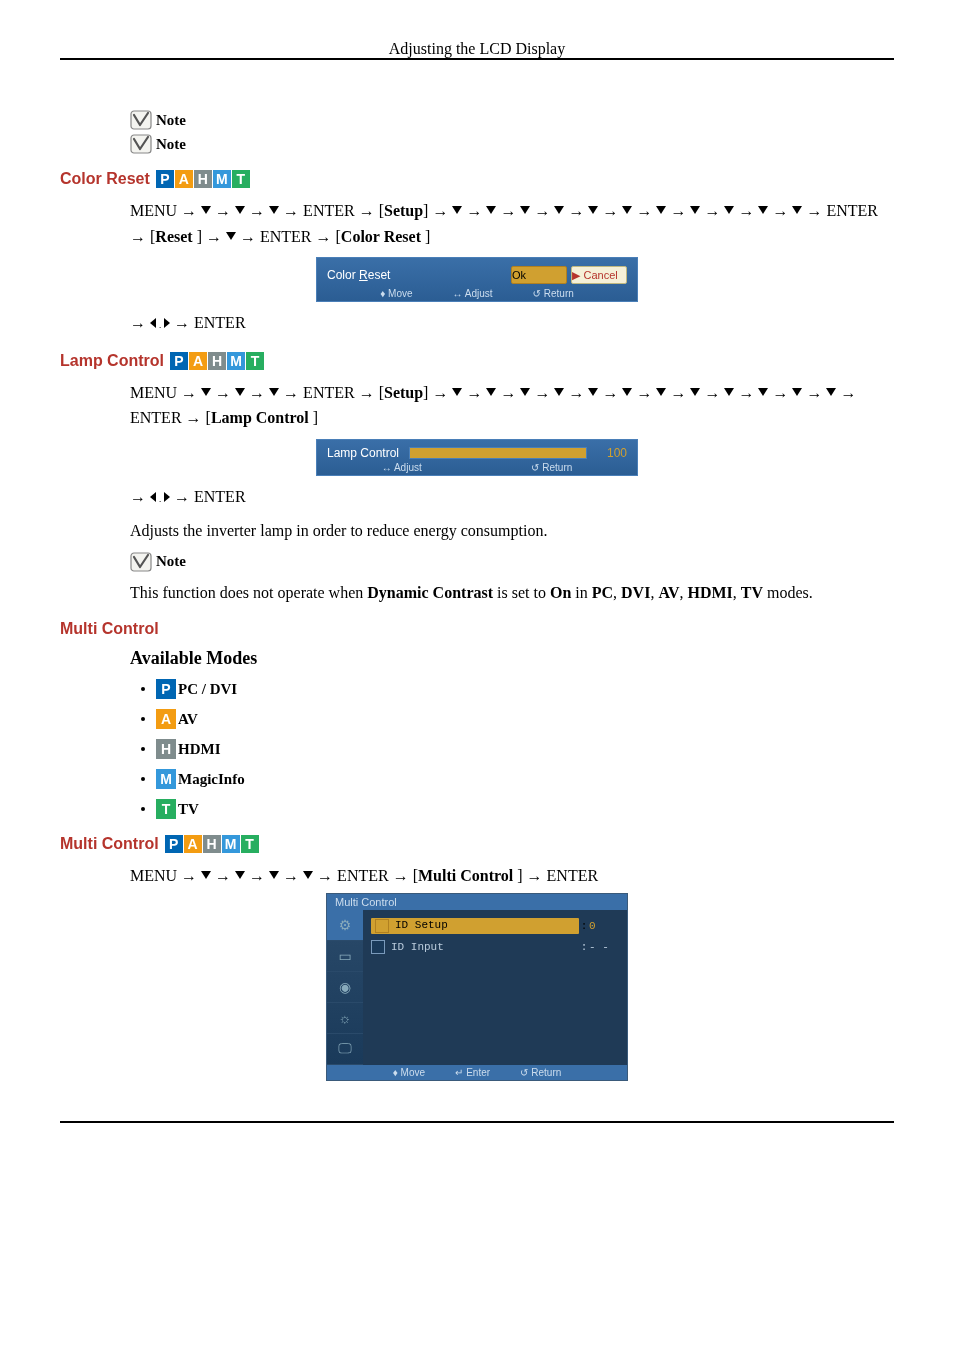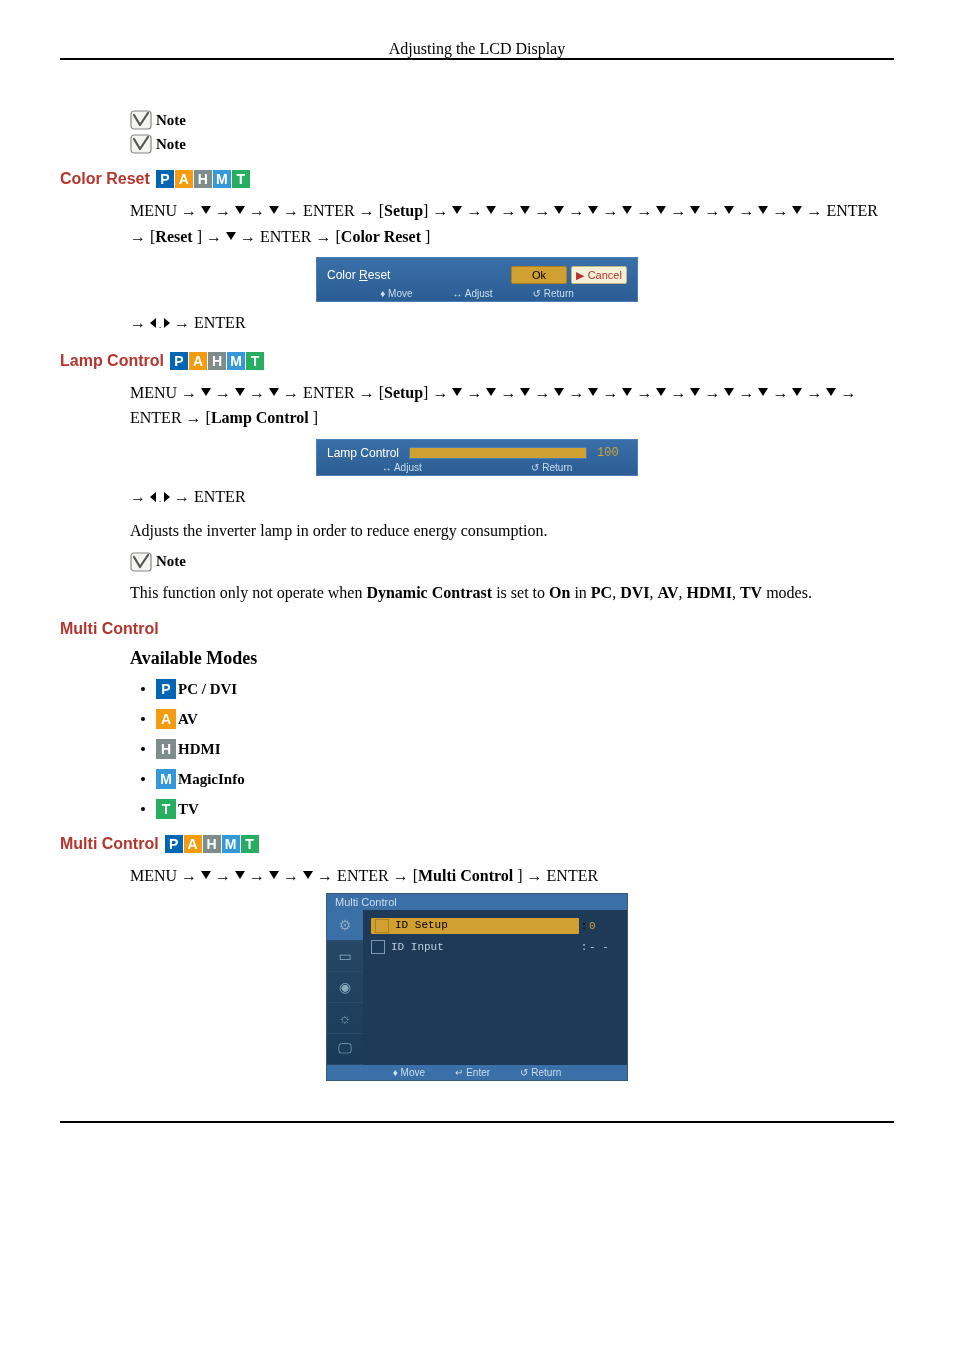--- a/index.html
+++ b/index.html
@@ -120,21 +120,21 @@
     text-align: left;
   }
   .osd-confirm .underline-char {
     text-decoration: underline;
   }
   .osd-btn {
     display: inline-block;
     width: 54px;
     height: 16px;
     line-height: 16px;
-    text-align: center;
+    text-align: left;
     font-size: 11px;
     margin-left: 4px;
     border-radius: 2px;
   }
   .osd-btn-ok { background: #d0a030; color: #000; border: 1px solid #b08020;}
   .osd-btn-cancel { background: #f5f0d8; color: #b5342c; border: 1px solid #c0b880;}
   .osd-confirm .row2 {
     display: flex;
     justify-content: center;
     gap: 40px;
@@ -162,21 +162,21 @@
     background: #1a3a5a;
     border: 1px solid #4a7fb8;
     position: relative;
   }
   .osd-slider .bar-fill {
     position: absolute;
     left: 0; top: 0; bottom: 0;
     width: 100%;
     background: #d0a030;
   }
-  .osd-slider .val { color: #d0a030; width: 30px;  font-family: Liberation Mono, monospace;}
+  .osd-slider .val { color: #d0a030; width: 30px; text-align: right;}
   .osd-slider .row2 {
     display: flex;
     justify-content: space-around;
     font-size: 10px;
     color: #cde;
     padding-top: 2px;
   }
   .sub-heading {
     font-family: "Times New Roman", serif;
     font-weight: bold;
@@ -494,21 +494,21 @@
 
   <div class="body-text">Adjusts the inverter lamp in order to reduce energy consumption.</div>
 
   <div class="note-line">
     <svg class="note-icon">
         <use href="#note-icon-g"></use>
       </svg>
     <span class="note-label">Note</span>
   </div>
   <div class="body-text" style="text-align:justify;">
-    <span>This function only not operate when </span><b>Dynamic Contrast</b><span> is set to </span><b>On</b><span> in </span><b>PC</b><span>, </span><b>DVI</b><span>, </span><b>AV</b><span>, </span><b>HDMI</b><span>, </span><b>TV</b><span> modes.</span>
+    <span>This function does not operate when </span><b>Dynamic Contrast</b><span> is set to </span><b>On</b><span> in </span><b>PC</b><span>, </span><b>DVI</b><span>, </span><b>AV</b><span>, </span><b>HDMI</b><span>, </span><b>TV</b><span> modes.</span>
   </div>
 
   <div class="section-heading">
     <span>Multi Control</span>
   </div>
 
   <div class="sub-heading">Available Modes</div>
 
   <ul class="mode-list">
     <li><span class="mode-box tag-p">P</span><span class="mode-text">PC / DVI</span></li>

